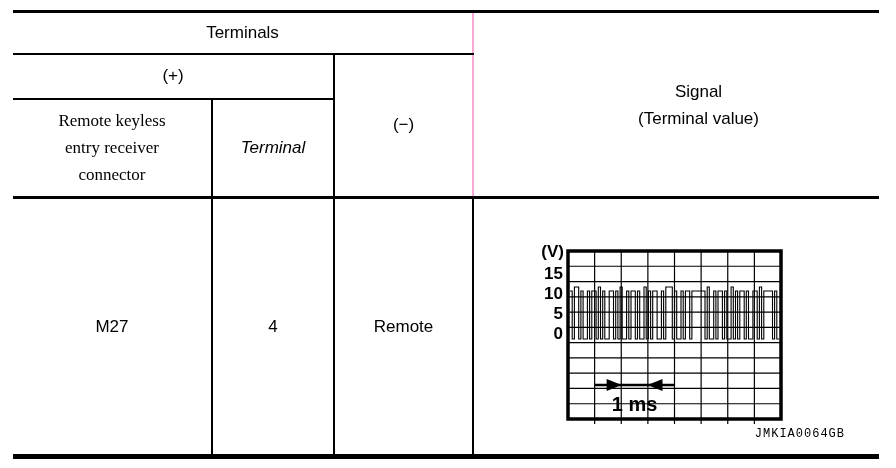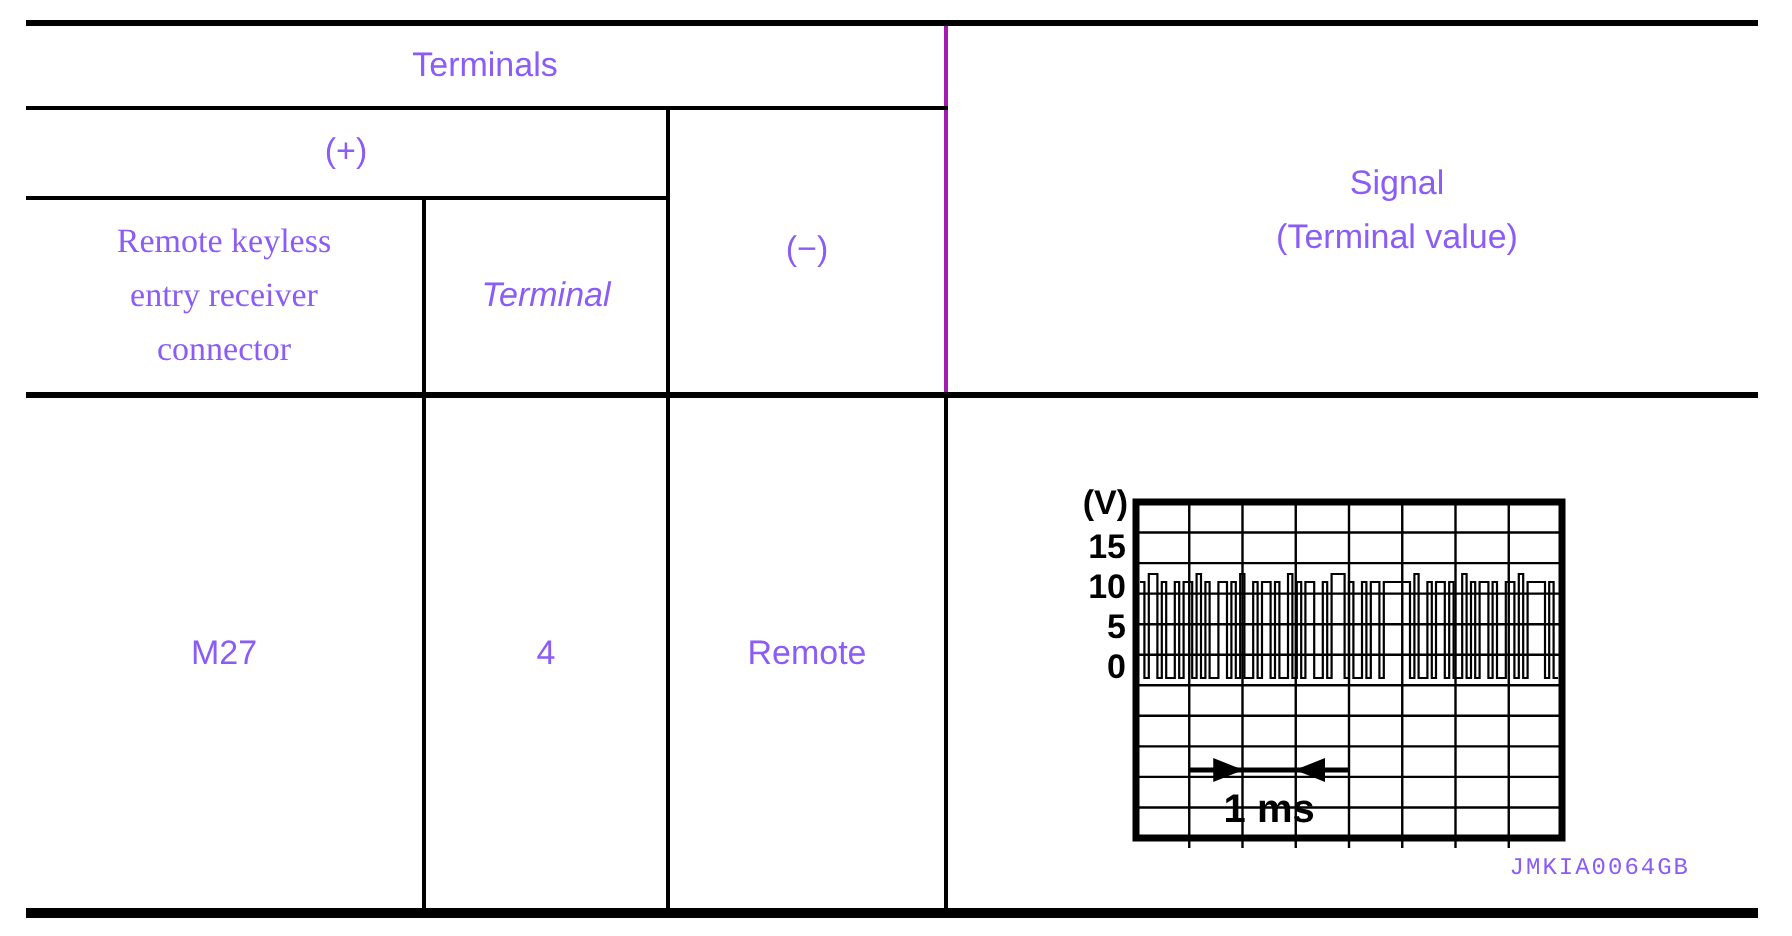--- a/index.html
+++ b/index.html
@@ -1,27 +1,27 @@
 <!DOCTYPE html>
 <html><head>
 <meta charset="utf-8">
 <style>
   html,body{margin:0;padding:0;background:#ffffff;}
   body{width:896px;height:468px;overflow:hidden;color:#000;
        font-family:"Liberation Sans",sans-serif;}
   table.spec{border-collapse:collapse;table-layout:fixed;width:866px;
              margin:10px 0 0 13px;border-top:3px solid #000;border-bottom:5px solid #000;
-             font-size:17px;color:#8b5cf6;}
+             font-size:17px;color:#000000;}
   td{text-align:center;vertical-align:middle;padding:0;}
   tr.r1{height:42px;}
   tr.r2{height:45px;}
   tr.r3{height:99px;}
   tr.r4{height:259px;}
   td.c-terminals{border-bottom:2px solid #000;}
-  td.c-signal{border-left:2px solid #a21caf;border-bottom:3px solid #000;line-height:27px;padding-left:44px;}
+  td.c-signal{border-left:2px solid #f9a8d4;border-bottom:3px solid #000;line-height:27px;padding-left:44px;}
   td.c-plus{border-bottom:2px solid #000;}
   td.c-minus{border-left:2px solid #000;border-bottom:3px solid #000;}
   td.c-conn{border-right:2px solid #000;border-bottom:3px solid #000;line-height:27px;font-family:Liberation Serif, serif;}
   td.c-term{border-right:2px solid #000;border-bottom:3px solid #000;font-style:italic;}
   td.c-m27,td.c-four,td.c-ground{border-right:2px solid #000;text-align:center;}
   td.c-scope{position:relative;}
   .conn-inner{display:inline-block;width:132px;}
   .scope-wrap{position:absolute;left:52px;top:38px;width:260px;height:190px;}
   .fig-caption{position:absolute;right:34px;top:228px;
                font-family:Liberation Mono, monospace;

